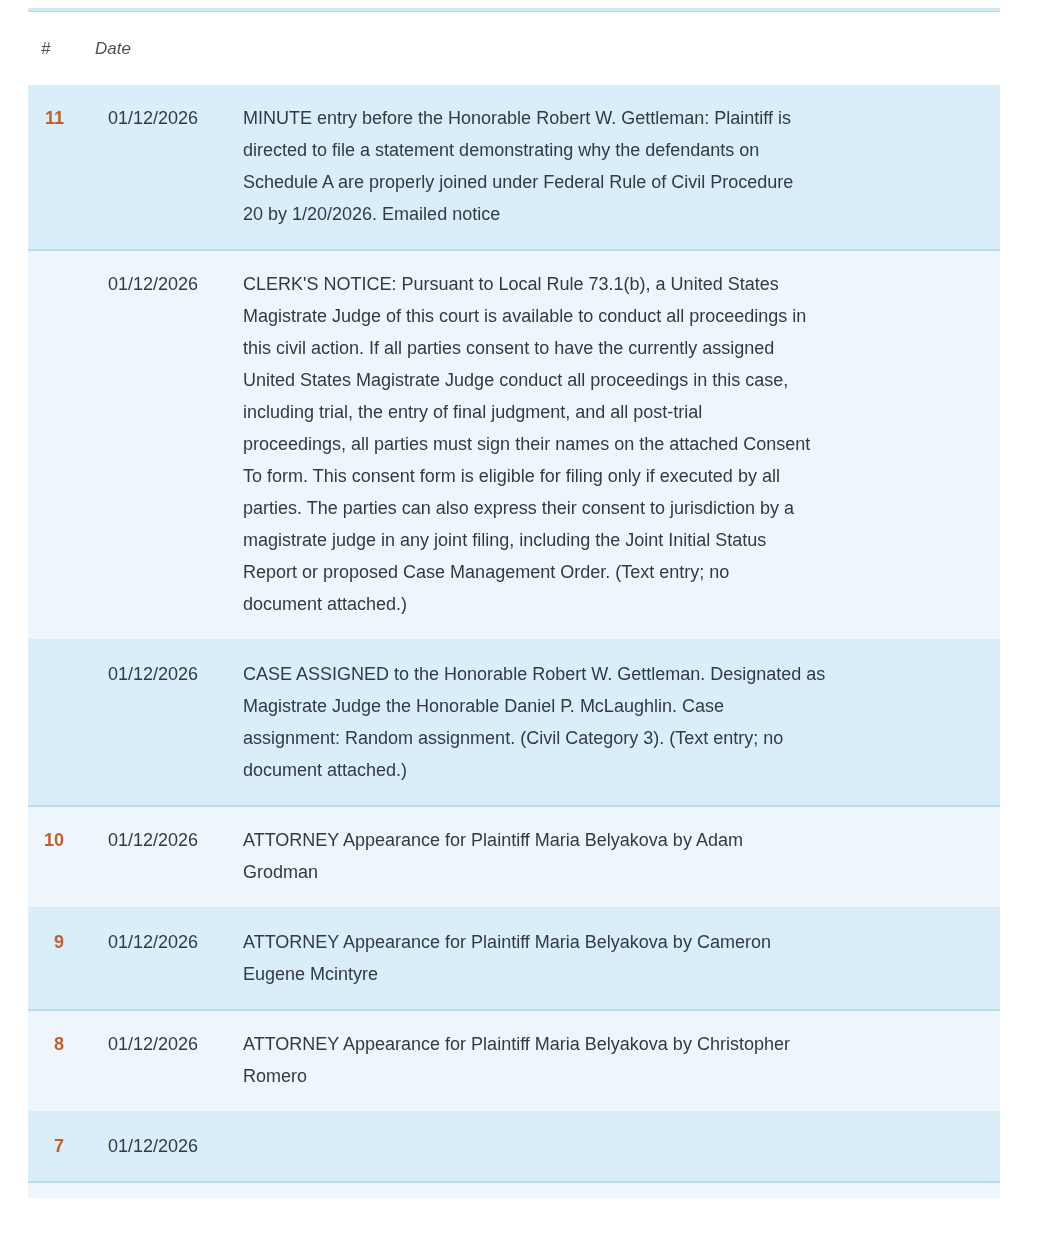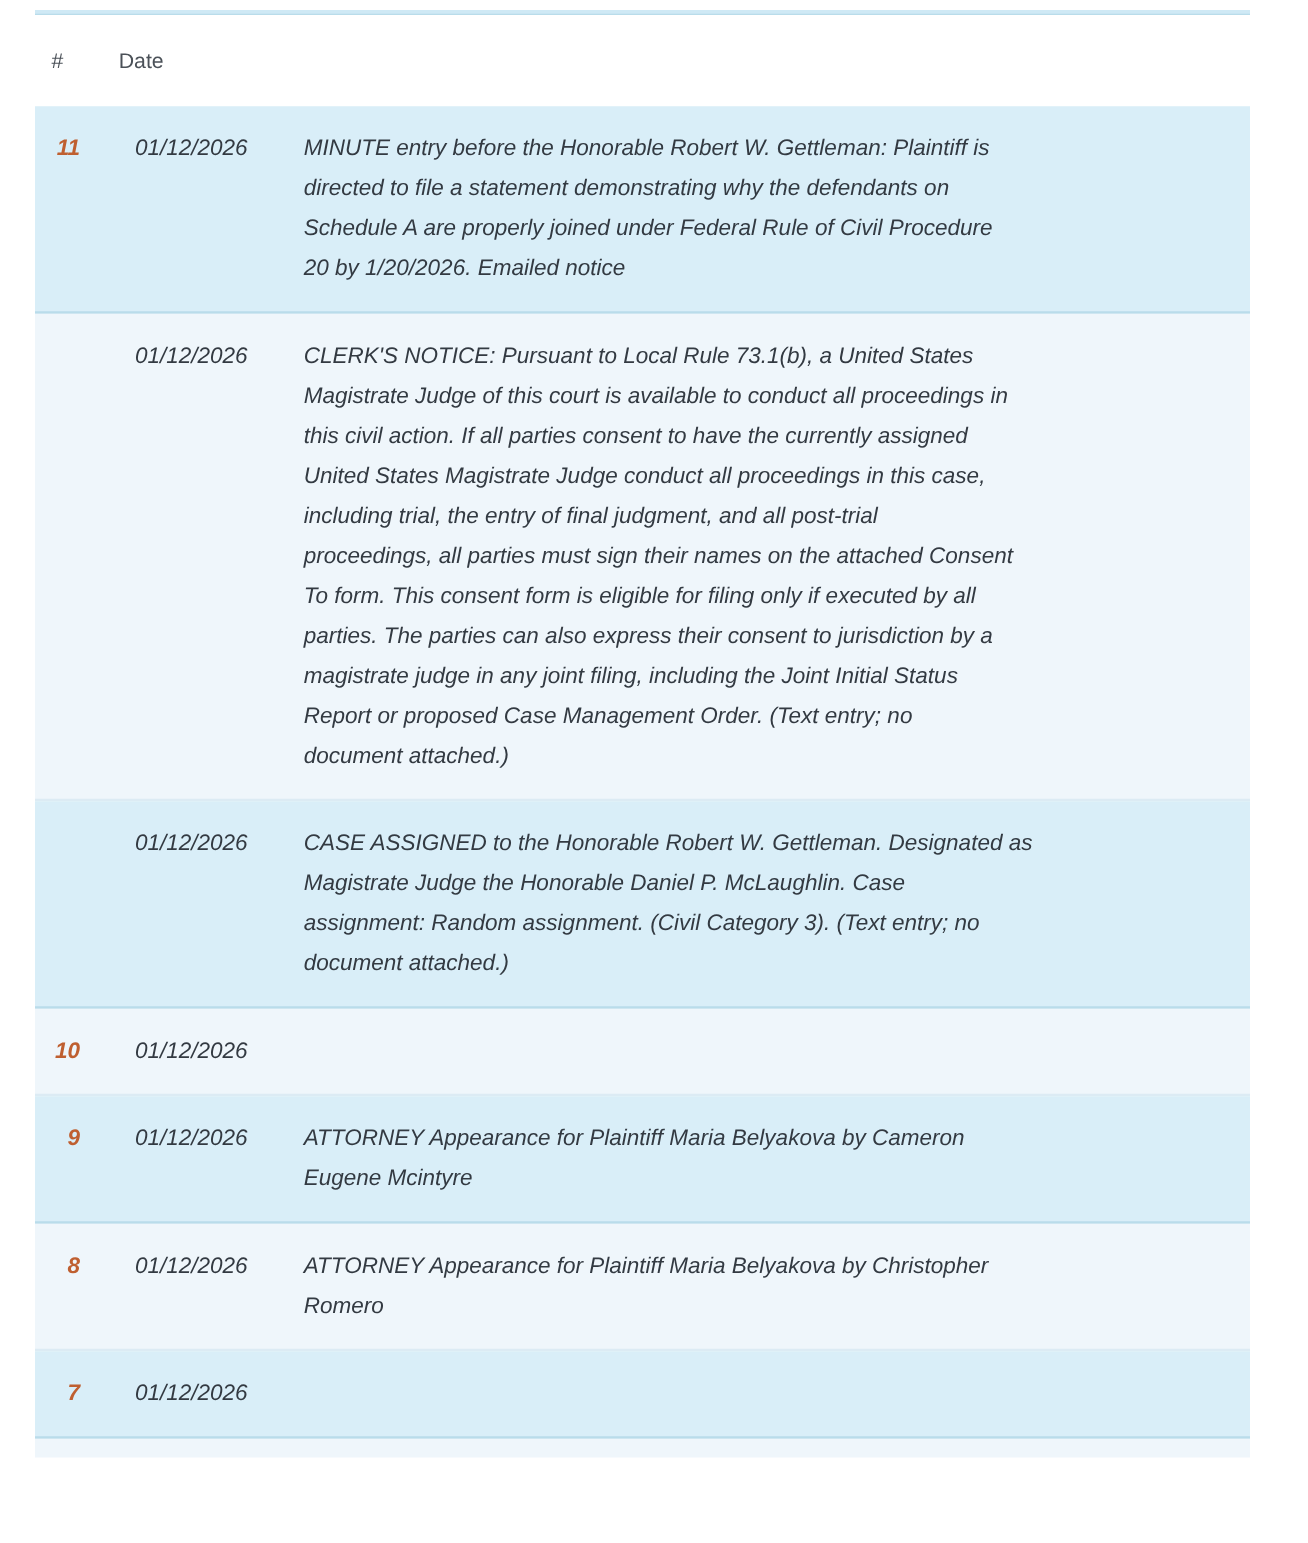--- a/index.html
+++ b/index.html
@@ -21,29 +21,28 @@
     grid-template-columns: 36px 179px auto;
     width: 972px;
   }
   .header-row {
     height: 73px;
     align-items: center;
     color: #4b5158;
     font-size: 17px;
   }
   .header-row .col-num { text-align: center; }
-  .header-row .col-date { padding-left: 31px; }
+  .header-row .col-date { padding-left: 31px; font-style: italic; }
   .header-row .col-desc { padding-left: 9px; }
   .docket-row {
     padding: 17px 0 19px 0;
     border-bottom: 2px solid #cde4f0;
     font-size: 18px;
     line-height: 32px;
     color: #333a42;
-    font-style: italic;
   }
   .docket-row.alt { background: #d9eef8; border-bottom-color: #b9dcea; }
   .docket-row.plain { background: #eff6fb; border-bottom-color: #dcebf4; }
   .cell-num {
     text-align: right;
     font-weight: bold;
     color: #bf5f30;
   }
   .cell-date { padding-left: 44px; white-space: nowrap; }
   .cell-desc { padding-right: 26px; white-space: pre-line; }
@@ -95,20 +94,22 @@
     <div class="cell-date">01/12/2026</div>
     <div class="cell-desc">CASE ASSIGNED to the Honorable Robert W. Gettleman. Designated as
 Magistrate Judge the Honorable Daniel P. McLaughlin. Case
 assignment: Random assignment. (Civil Category 3). (Text entry; no
 document attached.)</div>
   </div>
 
   <div class="grid-row docket-row plain">
     <div class="cell-num">10</div>
     <div class="cell-date">01/12/2026</div>
+    <div class="cell-desc">ATTORNEY Appearance for Plaintiff Maria Belyakova by Adam
+Grodman</div>
   </div>
 
   <div class="grid-row docket-row alt">
     <div class="cell-num">9</div>
     <div class="cell-date">01/12/2026</div>
     <div class="cell-desc">ATTORNEY Appearance for Plaintiff Maria Belyakova by Cameron
 Eugene Mcintyre</div>
   </div>
 
   <div class="grid-row docket-row plain">

